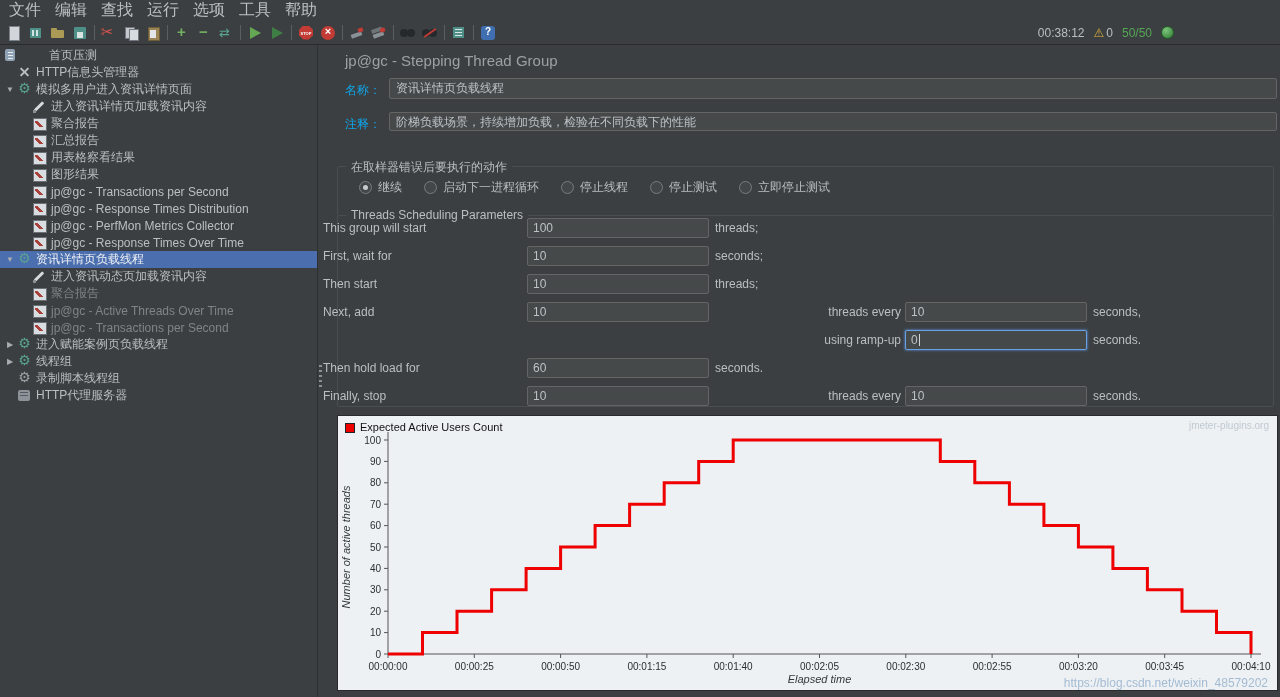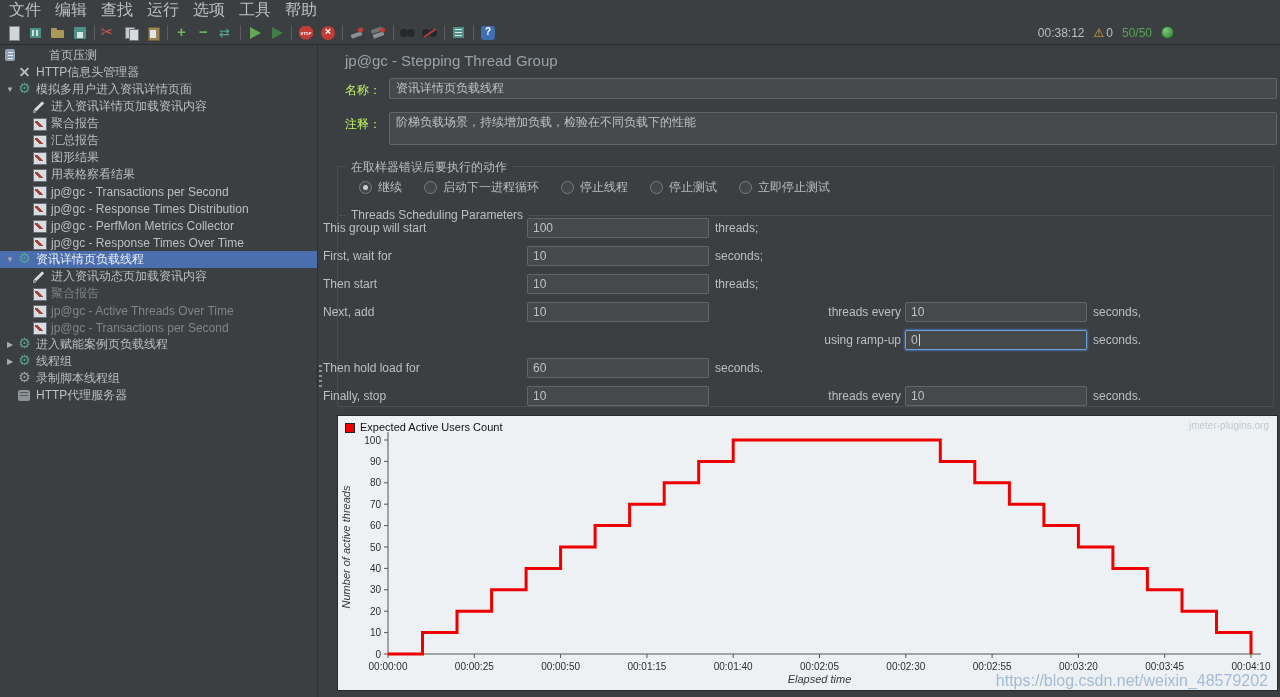--- a/index.html
+++ b/index.html
@@ -79,26 +79,26 @@
   .ic-proxy::after { content:""; position:absolute; left:3px; top:4px; width:8px; height:6px; background:repeating-linear-gradient(#55595d 0 1px,transparent 1px 3px); }
 
   
   .splitter { position:absolute; left:317px; top:45px; bottom:0; width:6px; background:#3c3f41; border-left:1px solid #2e3132; }
   .splitter-grip { position:absolute; left:1px; top:320px; width:3px; height:22px;
     background:repeating-linear-gradient(#8a8f93 0 2px,transparent 2px 5px); }
 
   
   .main { position:absolute; left:323px; top:45px; right:0; bottom:0; font-size:12px; }
   .panel-title { position:absolute; left:22px; top:7px; font-size:15px; color:#9aa1a6; }
-  .flabel { position:absolute; color:#bef264; }
+  .flabel { position:absolute; color:#0ea5e9; }
   .lbl-name { left:22px; top:37px; }
   .lbl-comment { left:22px; top:71px; }
   .tfield { position:absolute; background:#45494a; border:1px solid #646464; border-radius:2px; color:#bdc1c5; line-height:19px; padding:0 6px; overflow:hidden; white-space:nowrap; }
   .fld-name { left:66px; right:3px; top:33px; height:21px; }
-  .fld-comment { left:66px; right:3px; top:67px; height:33px; }
+  .fld-comment { left:66px; right:3px; top:67px; height:19px; }
 
   .group { position:absolute; border:1px solid #4a4e51; border-radius:2px; }
   .grp-error { left:14px; right:6px; top:121px; height:50px; }
   .grp-tsp { left:14px; right:6px; top:170px; height:192px; }
   .group-title { position:absolute; top:-8px; left:8px; background:#3c3f41; padding:0 5px; color:#bbbfc2; }
 
   .radio-row { position:absolute; left:36px; top:132px; height:20px; display:flex; align-items:center; gap:22px; }
   .radio { display:flex; align-items:center; gap:6px; }
   .rdot { width:13px; height:13px; border-radius:50%; background:#43474a; border:1px solid #787d80; position:relative; }
   .radio.sel .rdot::after { content:""; position:absolute; inset:3px; border-radius:50%; background:#c7cbcf; }
@@ -114,21 +114,21 @@
   .sf2 { left:582px; width:182px; }
   .sfield.focused { border:1px solid #6aa1e0; box-shadow:0 0 2px 1px rgba(90,140,220,.55); }
   .caret { display:inline-block; width:1px; height:12px; background:#d0d4d8; vertical-align:-2px; margin-left:1px; }
 
   
   .chart-panel { position:absolute; left:14px; right:2px; top:370px; bottom:6px; background:#edf1f4; border:1px solid #2a2a2a; }
   .chart-panel svg { position:absolute; inset:0; font-family:"Liberation Sans","DejaVu Sans",sans-serif; }
   .legend { position:absolute; left:7px; top:5px; display:flex; align-items:flex-end; gap:5px; font-size:11px; color:#111; z-index:2; }
   .legend-swatch { width:10px; height:10px; background:#ee0000; border:1px solid #222; }
   .chart-watermark { position:absolute; right:8px; top:4px; font-size:10px; color:#c2cad1; z-index:2; }
-  .csdn-watermark { position:absolute; right:12px; bottom:7px; font-size:16px; color:rgba(150,178,205,.85); z-index:5; }
+  .csdn-watermark { position:absolute; right:12px; bottom:7px; font-size:12px; color:rgba(150,178,205,.85); z-index:5; }
 </style>
 </head>
 <body>
 
 <div class="app">
 
   <div class="menu-bar">
       <span class="menu-item">文件</span>
       <span class="menu-item">编辑</span>
       <span class="menu-item">查找</span>
@@ -246,26 +246,26 @@
         <span class="tree-label">聚合报告</span>
       </div>
       <div class="tree-row" style="padding-left: 18px;">
         <span class="tree-arrow"></span>
         <span class="tree-ic ic-listener"></span>
         <span class="tree-label">汇总报告</span>
       </div>
       <div class="tree-row" style="padding-left: 18px;">
         <span class="tree-arrow"></span>
         <span class="tree-ic ic-listener"></span>
+        <span class="tree-label">用表格察看结果</span>
+      </div>
+      <div class="tree-row" style="padding-left: 18px;">
+        <span class="tree-arrow"></span>
+        <span class="tree-ic ic-listener"></span>
         <span class="tree-label">图形结果</span>
-      </div>
-      <div class="tree-row" style="padding-left: 18px;">
-        <span class="tree-arrow"></span>
-        <span class="tree-ic ic-listener"></span>
-        <span class="tree-label">用表格察看结果</span>
       </div>
       <div class="tree-row" style="padding-left: 18px;">
         <span class="tree-arrow"></span>
         <span class="tree-ic ic-listener"></span>
         <span class="tree-label">jp@gc - Transactions per Second</span>
       </div>
       <div class="tree-row" style="padding-left: 18px;">
         <span class="tree-arrow"></span>
         <span class="tree-ic ic-listener"></span>
         <span class="tree-label">jp@gc - Response Times Distribution</span>

